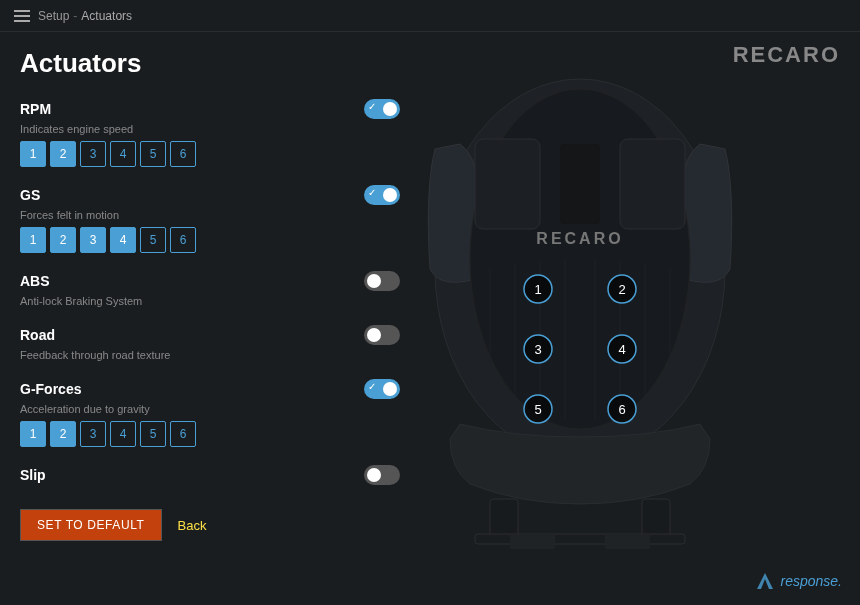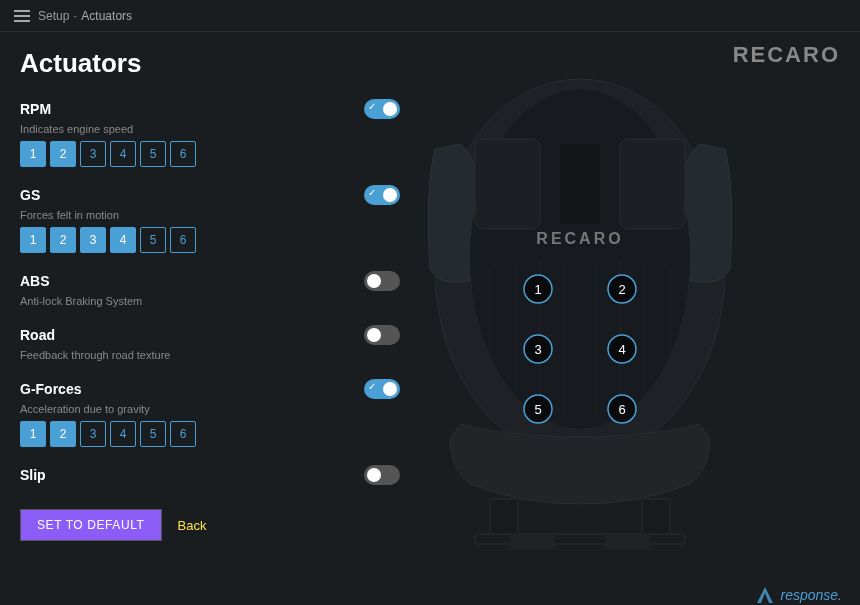--- a/index.html
+++ b/index.html
@@ -172,21 +172,21 @@
 
     
     .bottom-actions {
       display: flex;
       align-items: center;
       gap: 16px;
       margin-top: 24px;
     }
 
     .btn-set-default {
-      background: #8b5cf6;
+      background: #c2410c;
       border: 1px solid #555;
       color: #ffffff;
       padding: 8px 16px;
       cursor: pointer;
       font-size: 12px;
       letter-spacing: 0.05em;
       text-transform: uppercase;
     }
 
     .btn-back {
@@ -405,21 +405,21 @@
         <text x="202" y="285" text-anchor="middle" font-family="Arial" font-size="13" fill="#fff">4</text>
 
         <circle cx="118" cy="340" r="14" fill="rgba(0,0,0,0.6)" stroke="#4a9fd4" stroke-width="1.5"></circle>
         <text x="118" y="345" text-anchor="middle" font-family="Arial" font-size="13" fill="#fff">5</text>
 
         <circle cx="202" cy="340" r="14" fill="rgba(0,0,0,0.6)" stroke="#4a9fd4" stroke-width="1.5"></circle>
         <text x="202" y="345" text-anchor="middle" font-family="Arial" font-size="13" fill="#fff">6</text>
       </svg>
     </div>
 
-    <div style="position:absolute; bottom:0; right:18px; display:flex; align-items:center; gap:4px;">
+    <div style="position:absolute; bottom:14px; right:18px; display:flex; align-items:center; gap:4px;">
       <svg width="24" height="20" viewBox="0 0 24 20">
         <polygon points="4,18 12,2 20,18 16,18 12,8 8,18" fill="#4a9fd4" opacity="0.8"></polygon>
       </svg>
       <span style="color:#4a9fd4; font-size:14px; font-style:italic; font-family:Arial;">response.</span>
     </div>
 
   </div>
 </div>
 
 </body></html>

